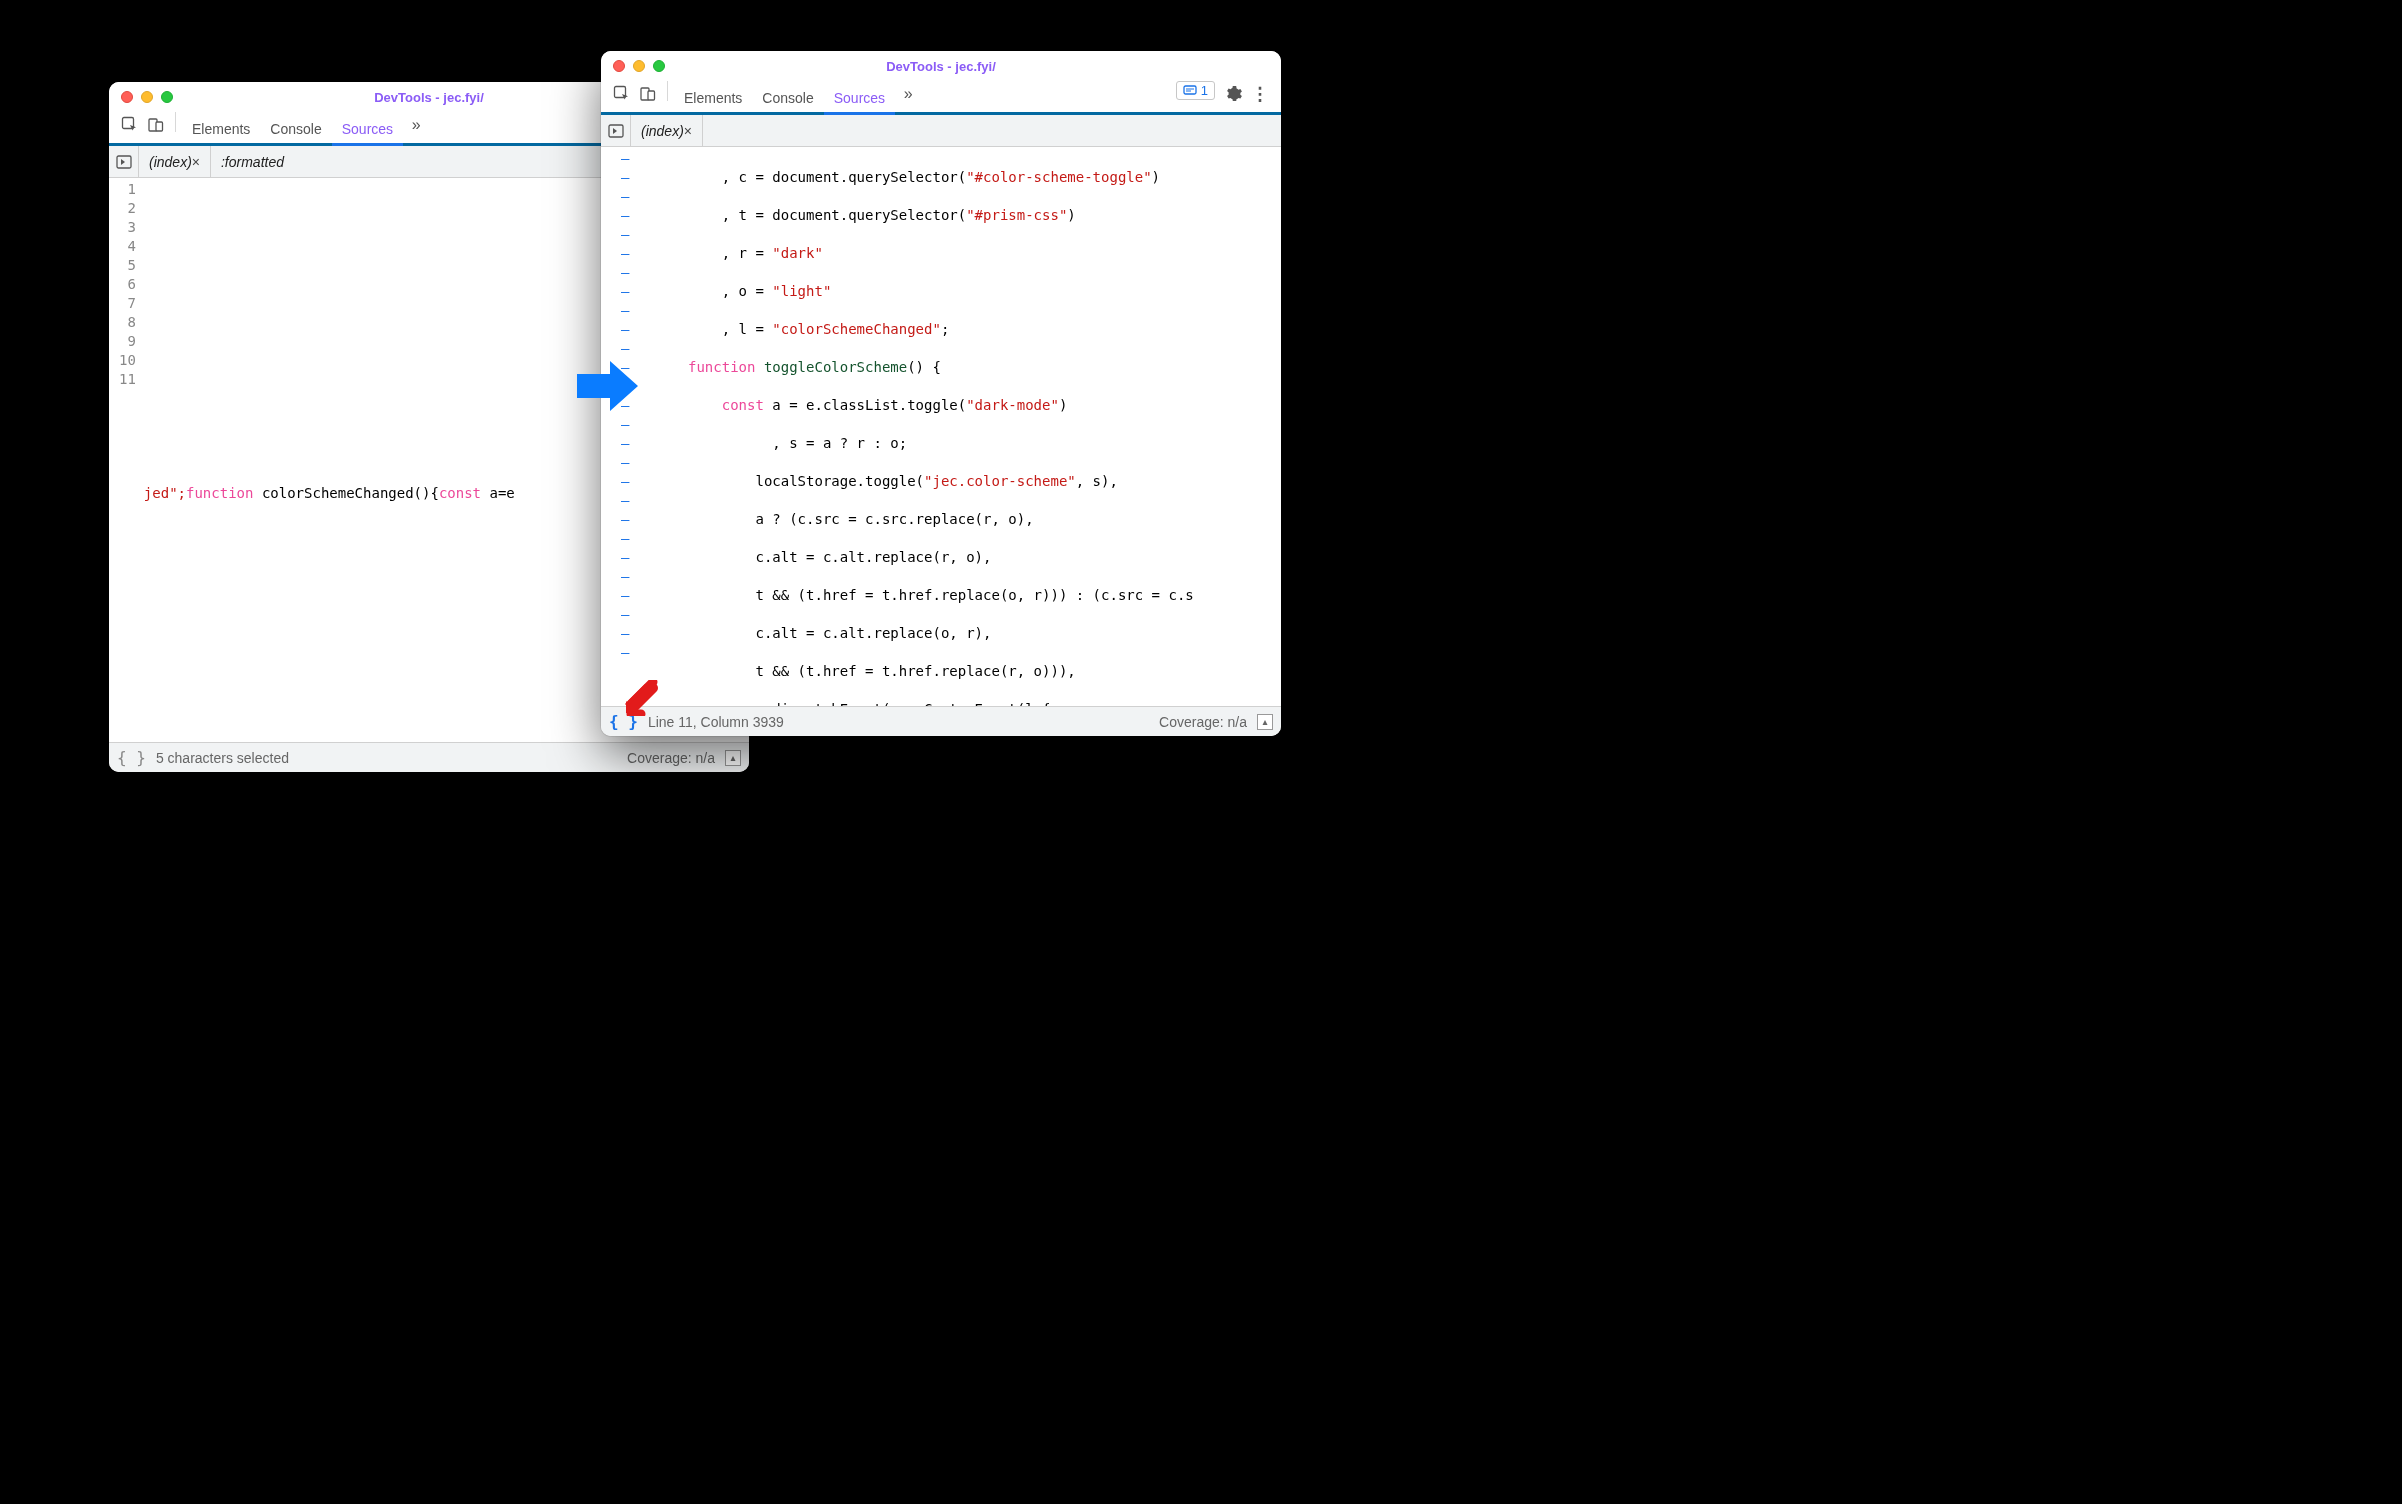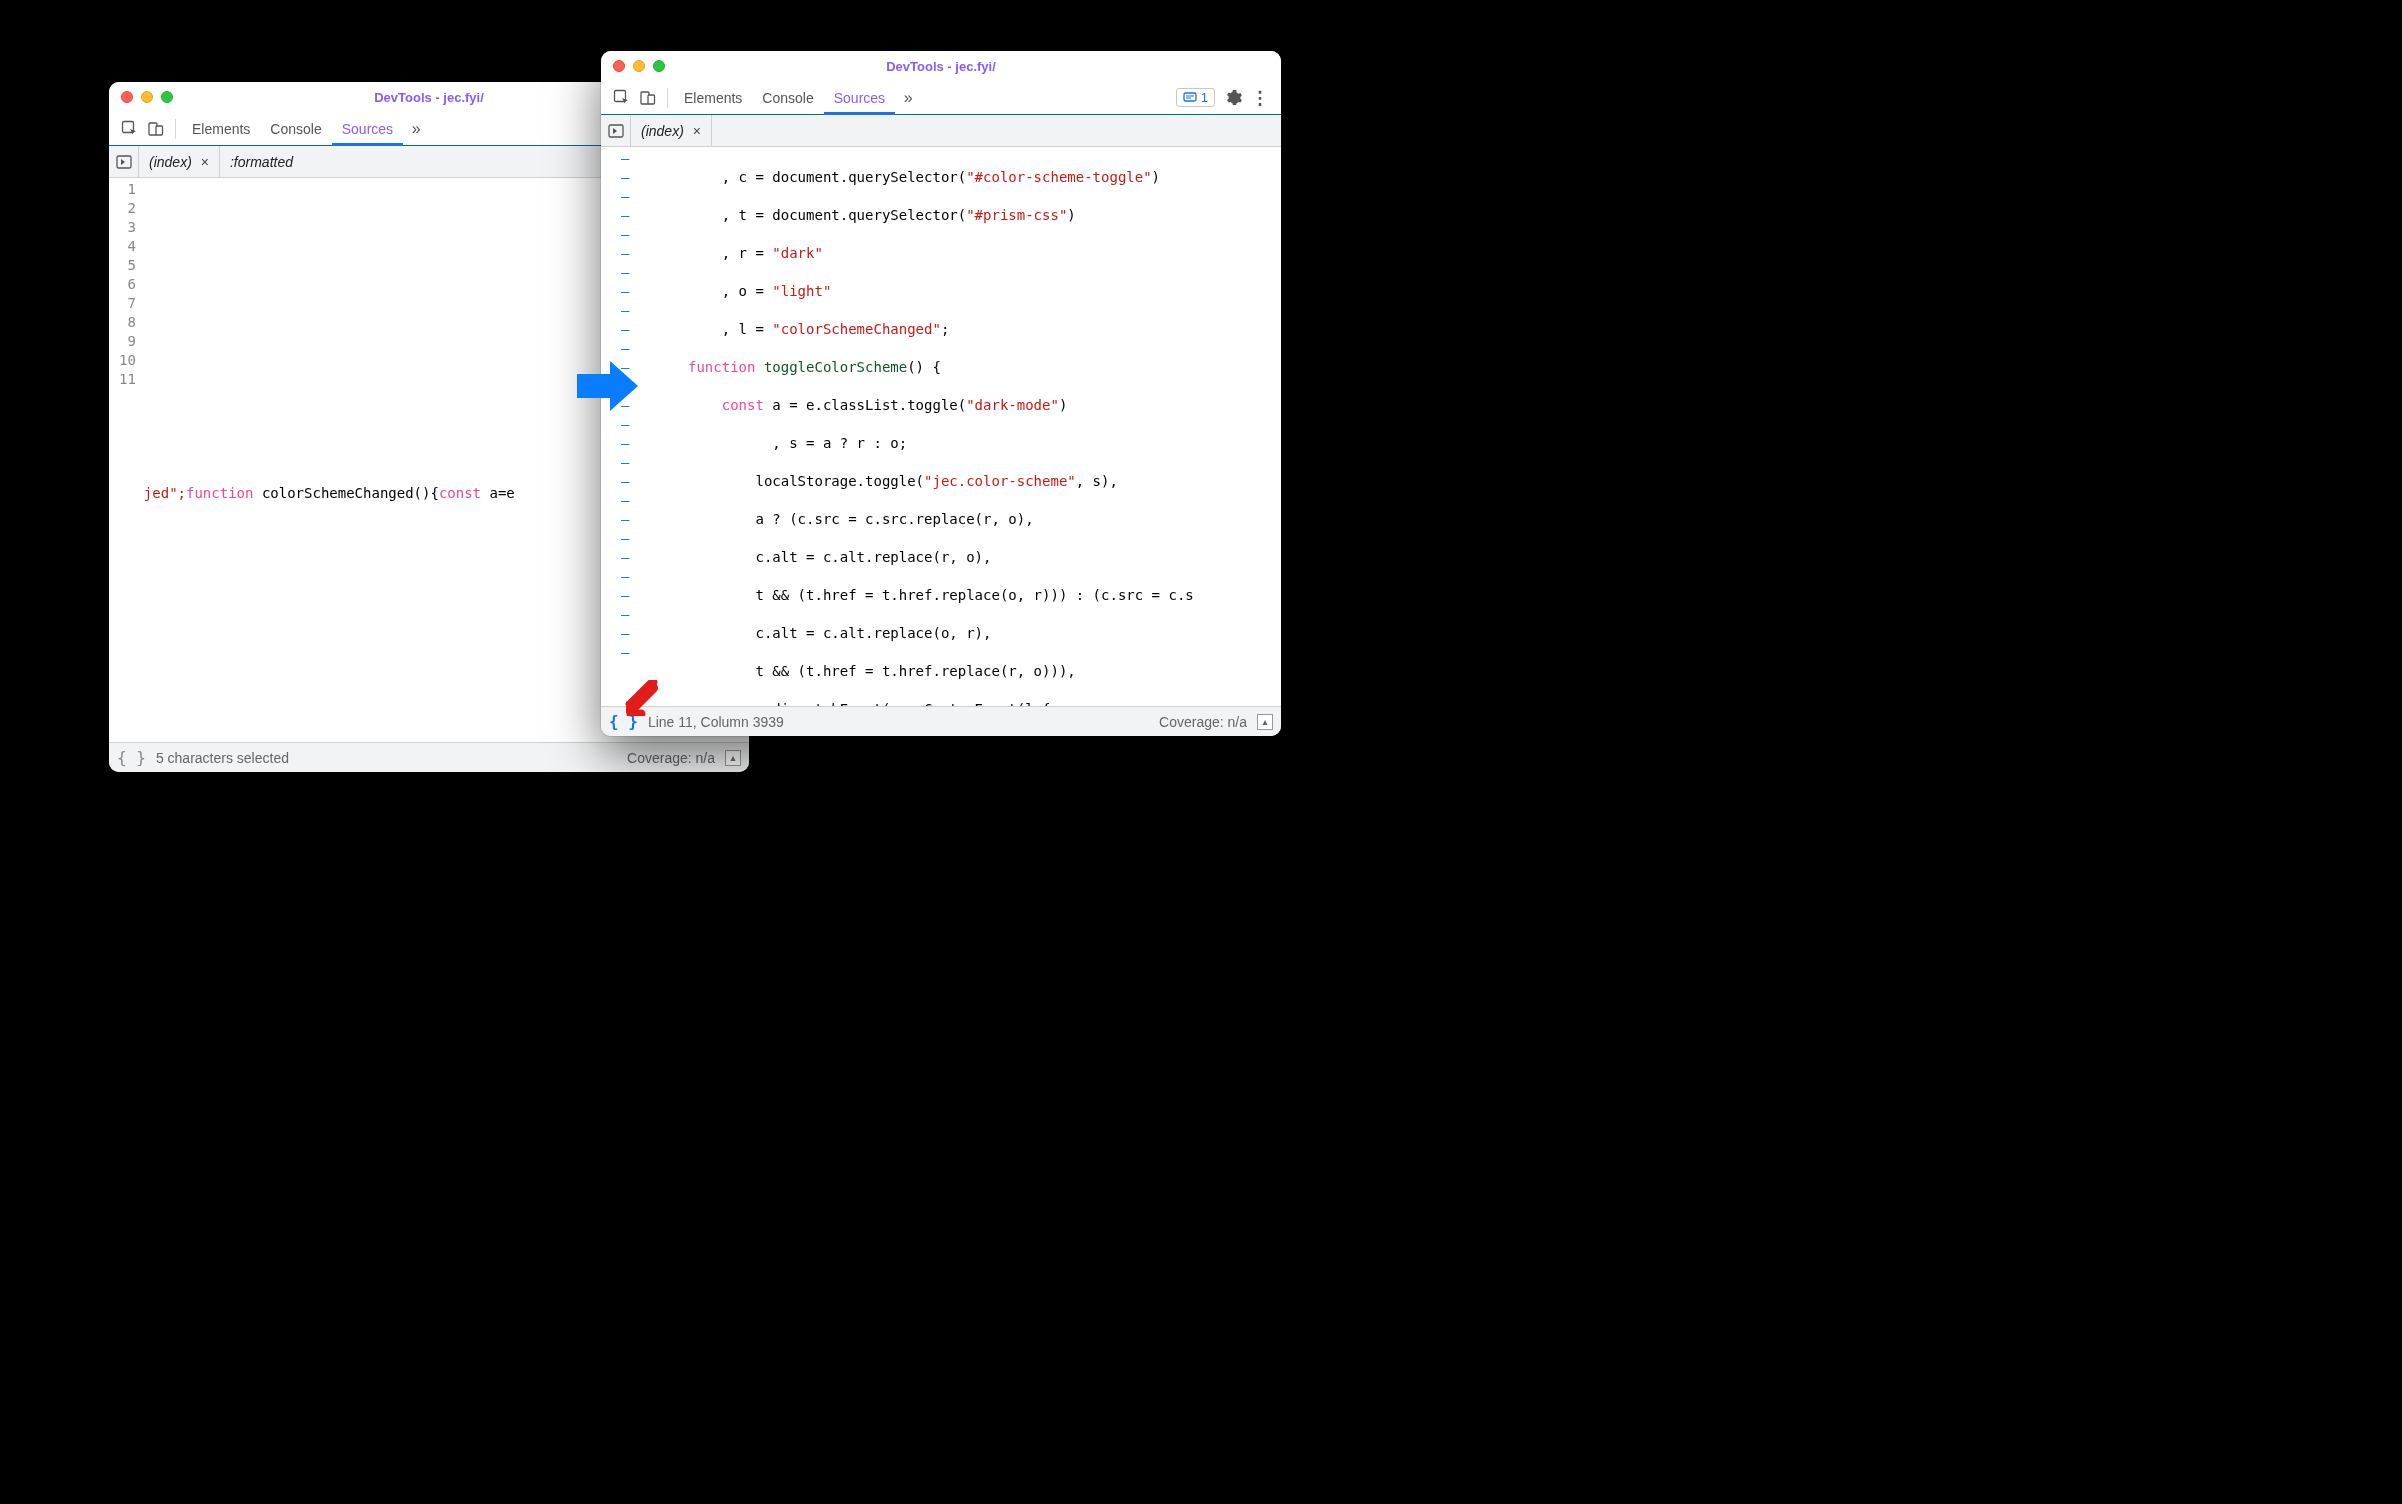--- a/index.html
+++ b/index.html
@@ -33,22 +33,22 @@
   .dot.red { background: #ff5f57; border: 0.5px solid #e1483e; }
   .dot.yellow { background: #febc2e; border: 0.5px solid #e0a528; }
   .dot.green { background: #28c840; border: 0.5px solid #1db034; }
   .wtitle {
     position: absolute; left: 0; right: 0; text-align: center;
     font-size: 13px; font-weight: 600; color: #8b5cf6;
   }
 
   .toolbar {
     height: 34px;
-    display: flex; align-items: center;
-    border-bottom: 1px solid #0369a1;
+    display: flex; align-items: flex-start;
+    border-bottom: 3px solid #0369a1;
     background: #fff;
     padding: 0 8px;
   }
   .toolbar .iconbtn {
     width: 26px; height: 26px; display: flex; align-items: center; justify-content: center;
     color: #555;
   }
   .toolbar .divider {
     width: 1px; height: 20px; background: #d8d8d8; margin: 0 6px;
   }
@@ -70,21 +70,21 @@
   .fileTabs {
     height: 32px; background: #f1f3f4;
     border-bottom: 1px solid #d0d0d0;
     display: flex; align-items: stretch;
   }
   .fileTabs .iconbtn {
     width: 30px; display: flex; align-items: center; justify-content: center;
     border-right: 1px solid #d0d0d0; color: #555;
   }
   .fileTab {
-    display: flex; align-items: center; gap: 9px;
+    display: flex; align-items: center; gap: 0;
     padding: 0 10px; font-size: 14px; color: #222;
     background: #f1f3f4; border-right: 1px solid #d0d0d0;
     font-style: italic;
   }
   .fileTab .x { font-style: normal; color: #444; }
 
   .editor {
     flex: 1; display: flex; overflow: hidden;
     font-family: Menlo, Consolas, monospace;
     font-size: 14px; line-height: 19px;

